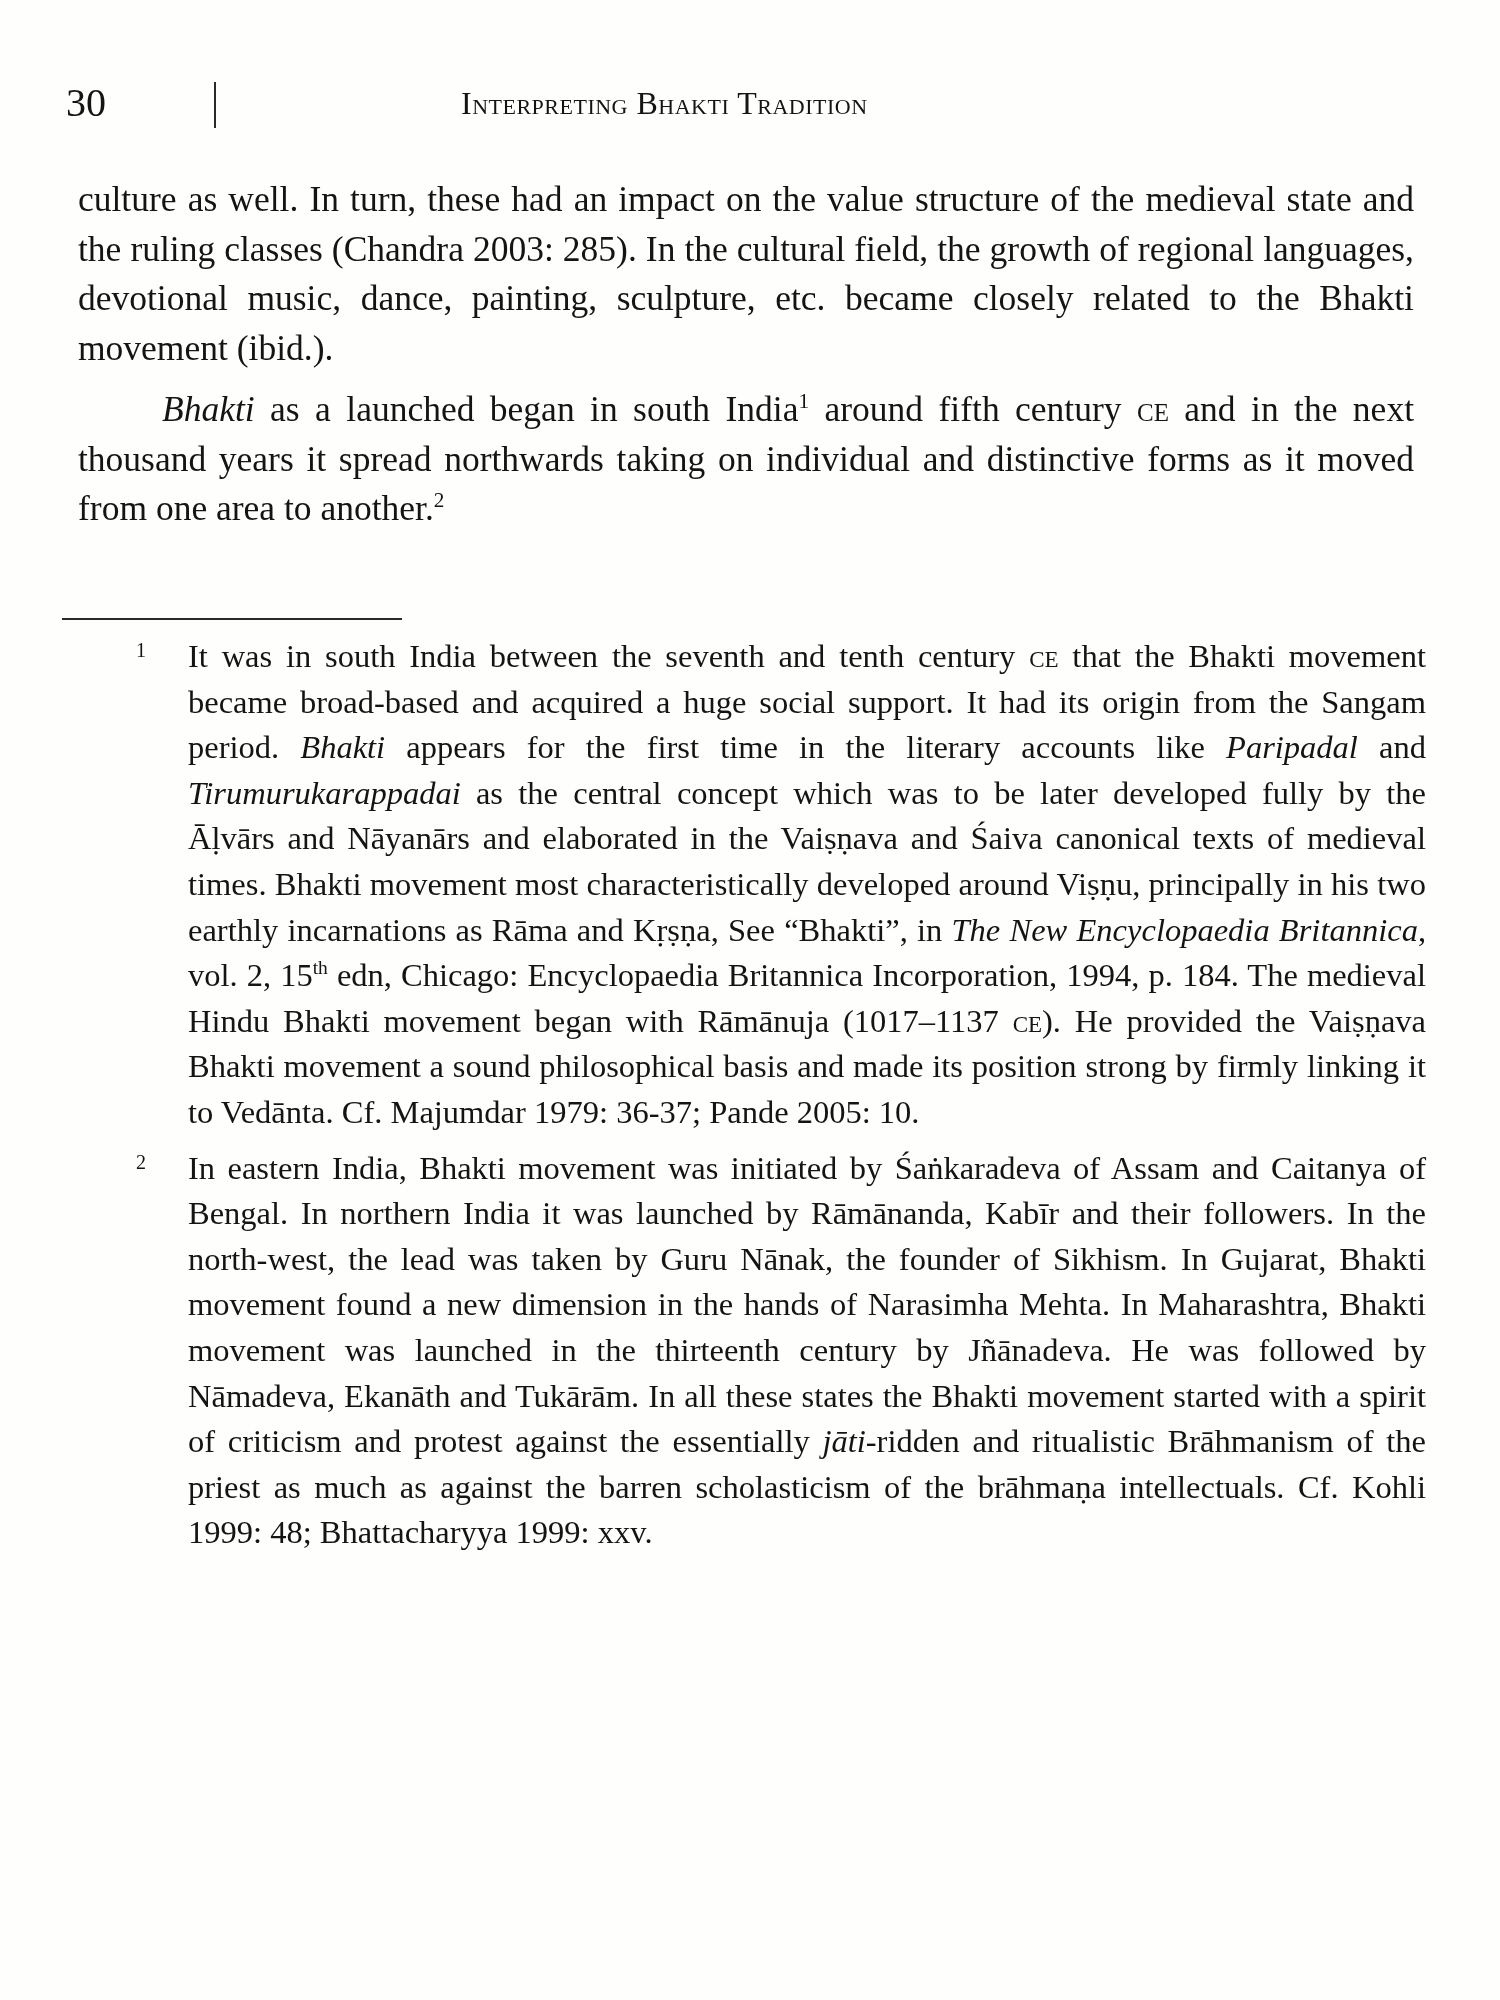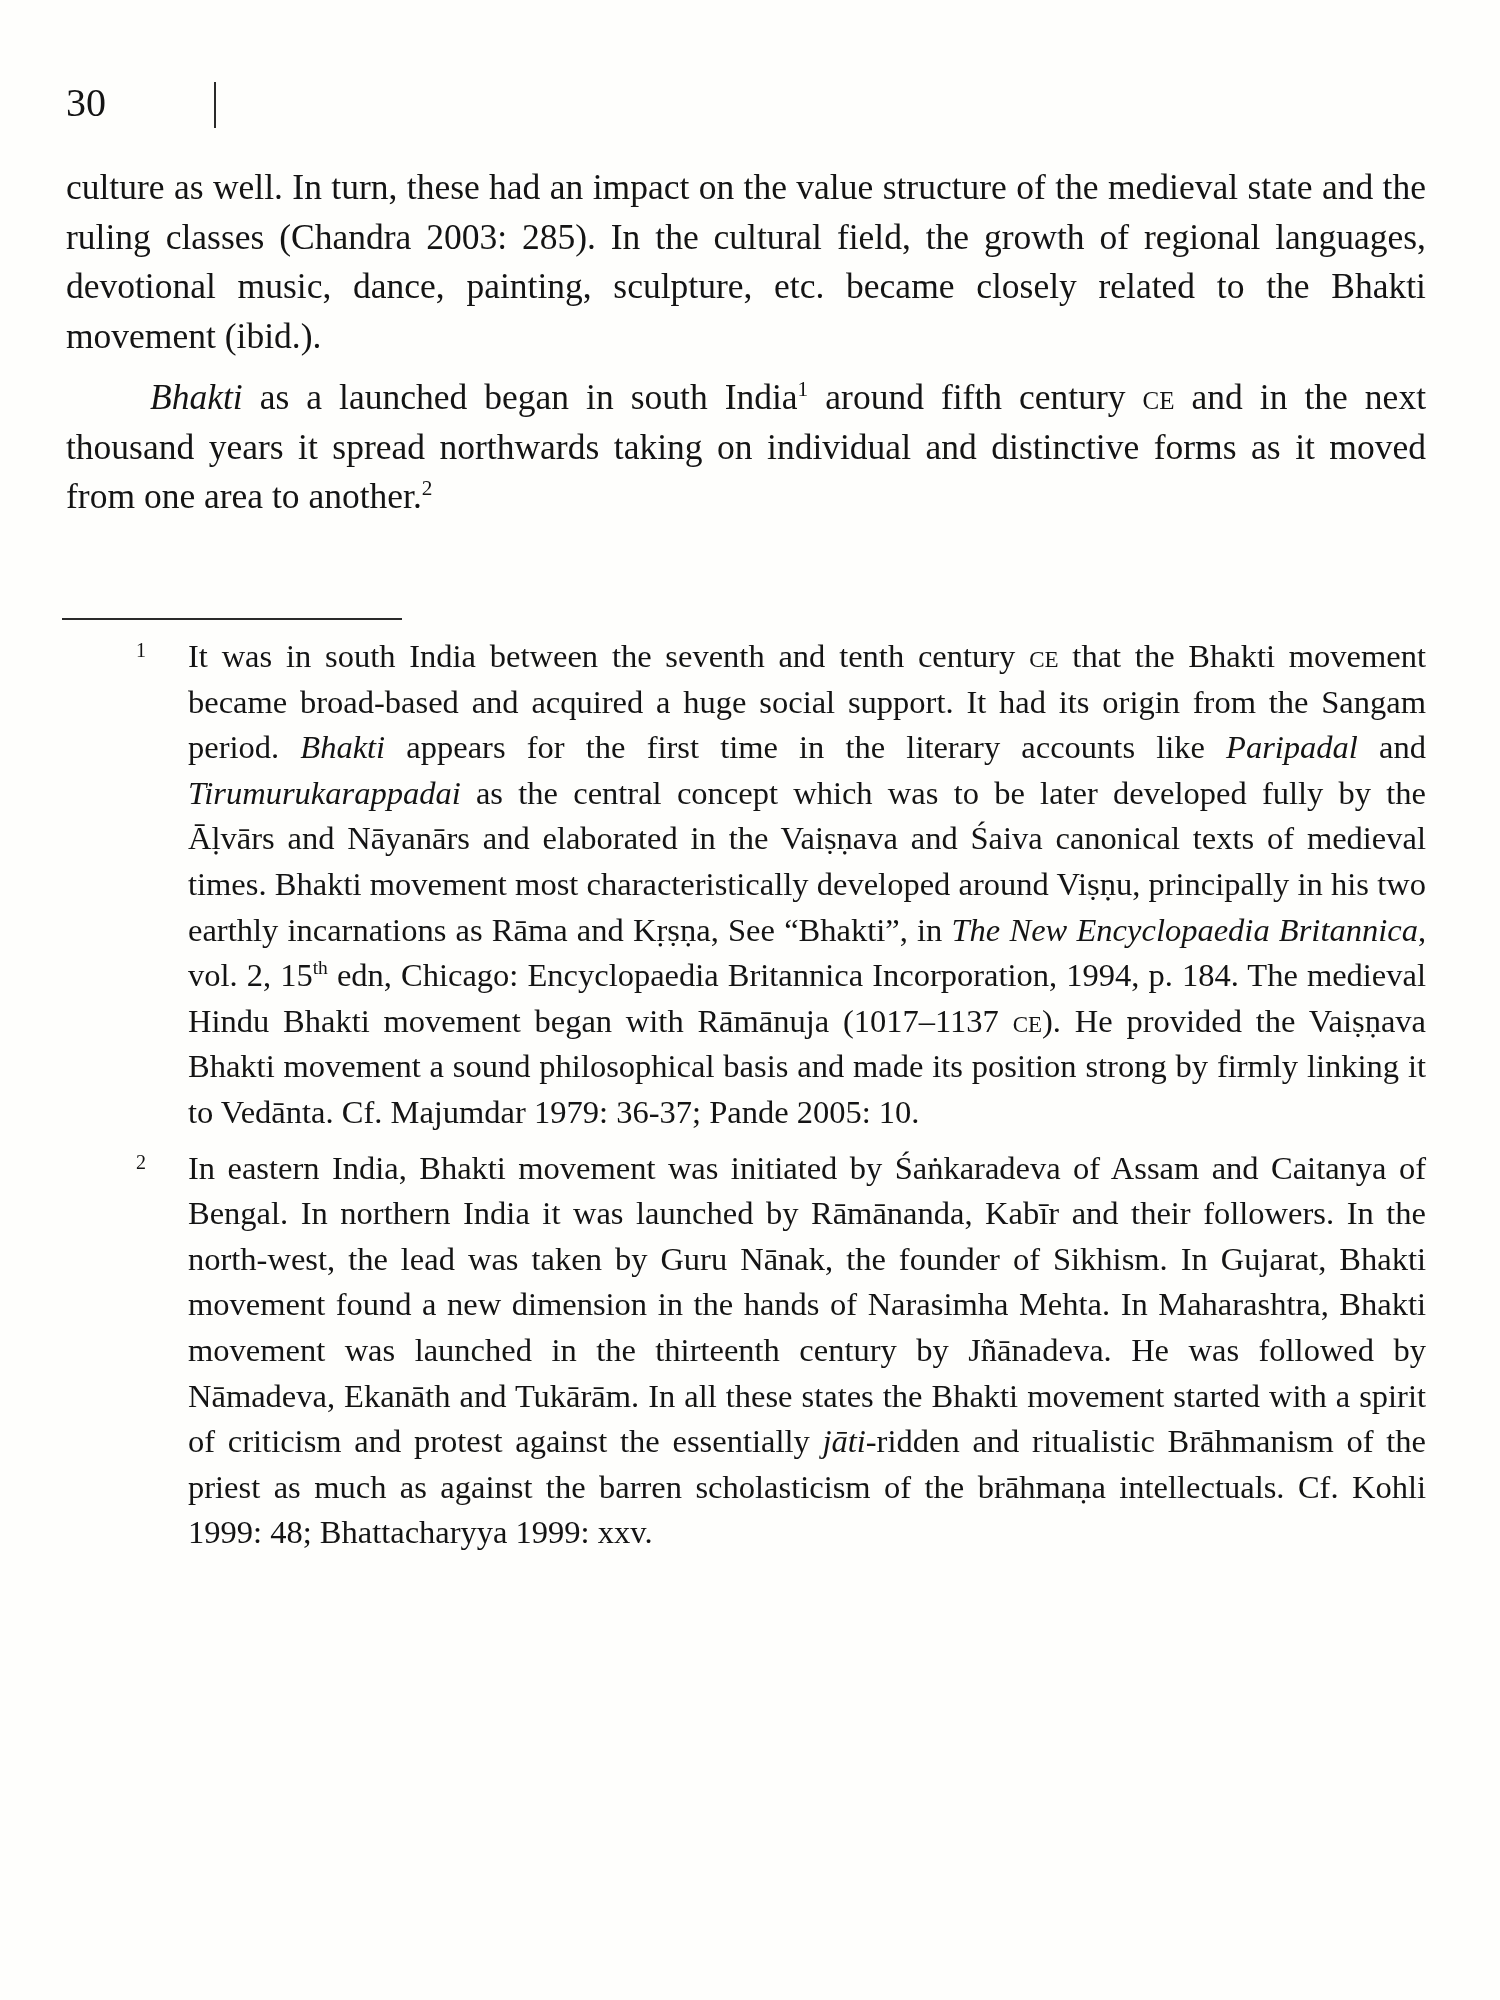--- a/index.html
+++ b/index.html
@@ -49,21 +49,21 @@
     .body-text {
       position: absolute;
       left: 66px;
       top: 163px;
       width: 1360px;
       font-size: 35.5px;
       line-height: 49.5px;
       text-align: justify;
     }
     .body-text p {
-      margin: 0;
+      margin: 12px;
     }
     .body-text p + p {
       margin-top: 12px;
       text-indent: 84px;
     }
     .sc {
       font-variant: small-caps;
       text-transform: lowercase;
     }
     sup {
@@ -101,20 +101,21 @@
       top: -6px;
       font-size: 20px;
     }
   </style>
 </head>
 <body>
 
 <div class="header">
   <span class="page-number">30</span>
   <span class="header-rule"></span>
+  <span class="running-head">Interpreting Bhakti Tradition</span>
 </div>
 
 <div class="body-text">
   <p>culture as well. In turn, these had an impact on the value structure of the medieval state and the ruling classes (Chandra 2003: 285). In the cultural field, the growth of regional languages, devotional music, dance, painting, sculpture, etc. became closely related to the Bhakti movement (ibid.).</p>
   <p><em>Bhakti</em><span> as a launched began in south India</span><sup>1</sup><span> around fifth century </span><span class="sc">CE</span><span> and in the next thousand years it spread northwards taking on individual and distinctive forms as it moved from one area to another.</span><sup>2</sup></p>
 </div>
 
 <div class="fn-rule"></div>
 
 <div class="footnotes" id="footnotes">

